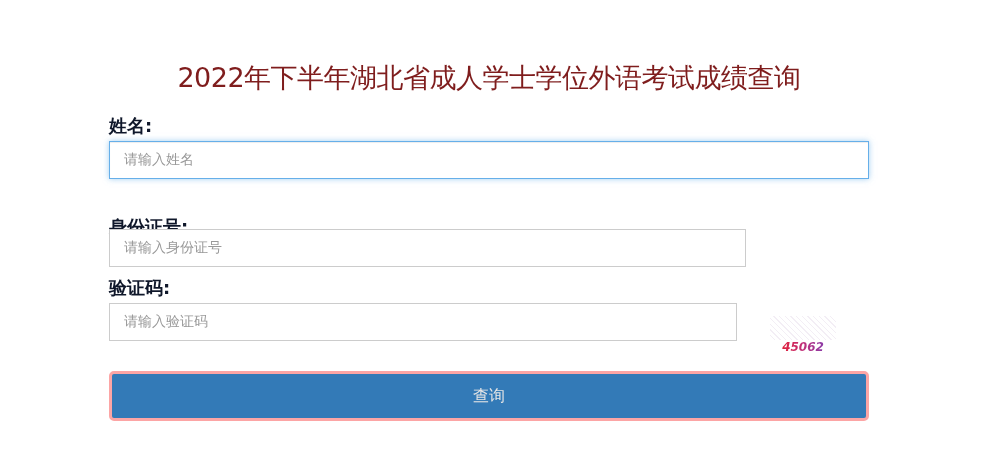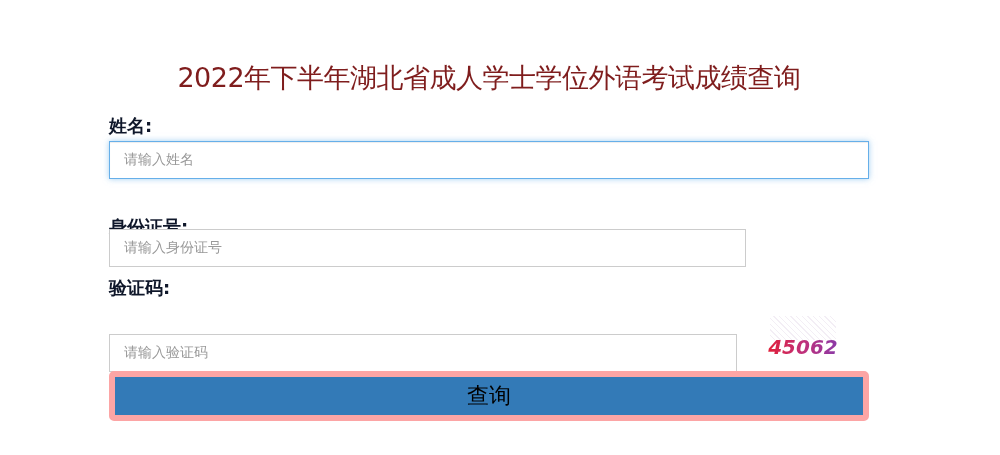--- a/index.html
+++ b/index.html
@@ -11,39 +11,39 @@
   .input { position: absolute; left: 109px; box-sizing: border-box; height: 38px;
            border: 1px solid #ccc; border-radius: 0; background: #fff;
            font-size: 14px; padding: 0 14px; color: #555; outline: none;
            font-family: Liberation Serif, serif; }
   .input::placeholder { color: #999; }
   .input.focused { border-color: #66afe9;
                    box-shadow: inset 0 1px 1px rgba(0,0,0,.075), 0 0 6px rgba(102,175,233,.6); }
   .captcha { position: absolute; left: 770px; top: 316px; width: 66px; height: 24px;
              display: flex; align-items: center; justify-content: center; cursor: pointer;
              background: repeating-linear-gradient(45deg, #fff 0 3px, #f3eef5 3px 4px); }
-  .captcha span { font-style: italic; font-weight: bold; font-size: 20px;
+  .captcha span { font-style: italic; font-weight: bold; font-size: 12px;
                   background: linear-gradient(90deg, #e0203a, #c0307a, #8a3aa8);
                   -webkit-background-clip: text; background-clip: text; color: transparent; margin-top: 37px; }
   .btn { position: absolute; left: 109px; top: 371px; width: 760px; height: 50px;
-         background: #337ab7; border: 6px solid #fca5a5; border-radius: 5px; box-sizing: border-box;
-         color: #000000; font-size: 22px; display: flex; align-items: center; justify-content: center;
+         background: #337ab7; border: 3px solid #fca5a5; border-radius: 5px; box-sizing: border-box;
+         color: #e5e5e5; font-size: 16px; display: flex; align-items: center; justify-content: center;
          cursor: pointer; font-family: "DejaVu Sans", "Liberation Sans", sans-serif; }
 </style>
 </head>
 <body>
 
 <h1 class="title">2022年下半年湖北省成人学士学位外语考试成绩查询</h1>
 
 <div class="label" style="top:114px;">姓名:</div>
 <input class="input focused" style="top: 141px; width: 760px;" type="text" placeholder="请输入姓名">
 
 <div class="label" style="top:187px;margin-top:28px;">身份证号:</div>
 <input class="input" style="top: 229px; width: 637px;" type="text" placeholder="请输入身份证号">
 
 <div class="label" style="top:276px;">验证码:</div>
-<input class="input" style="top: 334px; width: 628px;" type="text" placeholder="请输入验证码">
+<input class="input" style="top: 303px; width: 628px;" type="text" placeholder="请输入验证码">
 
 <div class="captcha">
   <span>45062</span>
 </div>
 
 <button class="btn">查询</button>
 
 </body></html>

